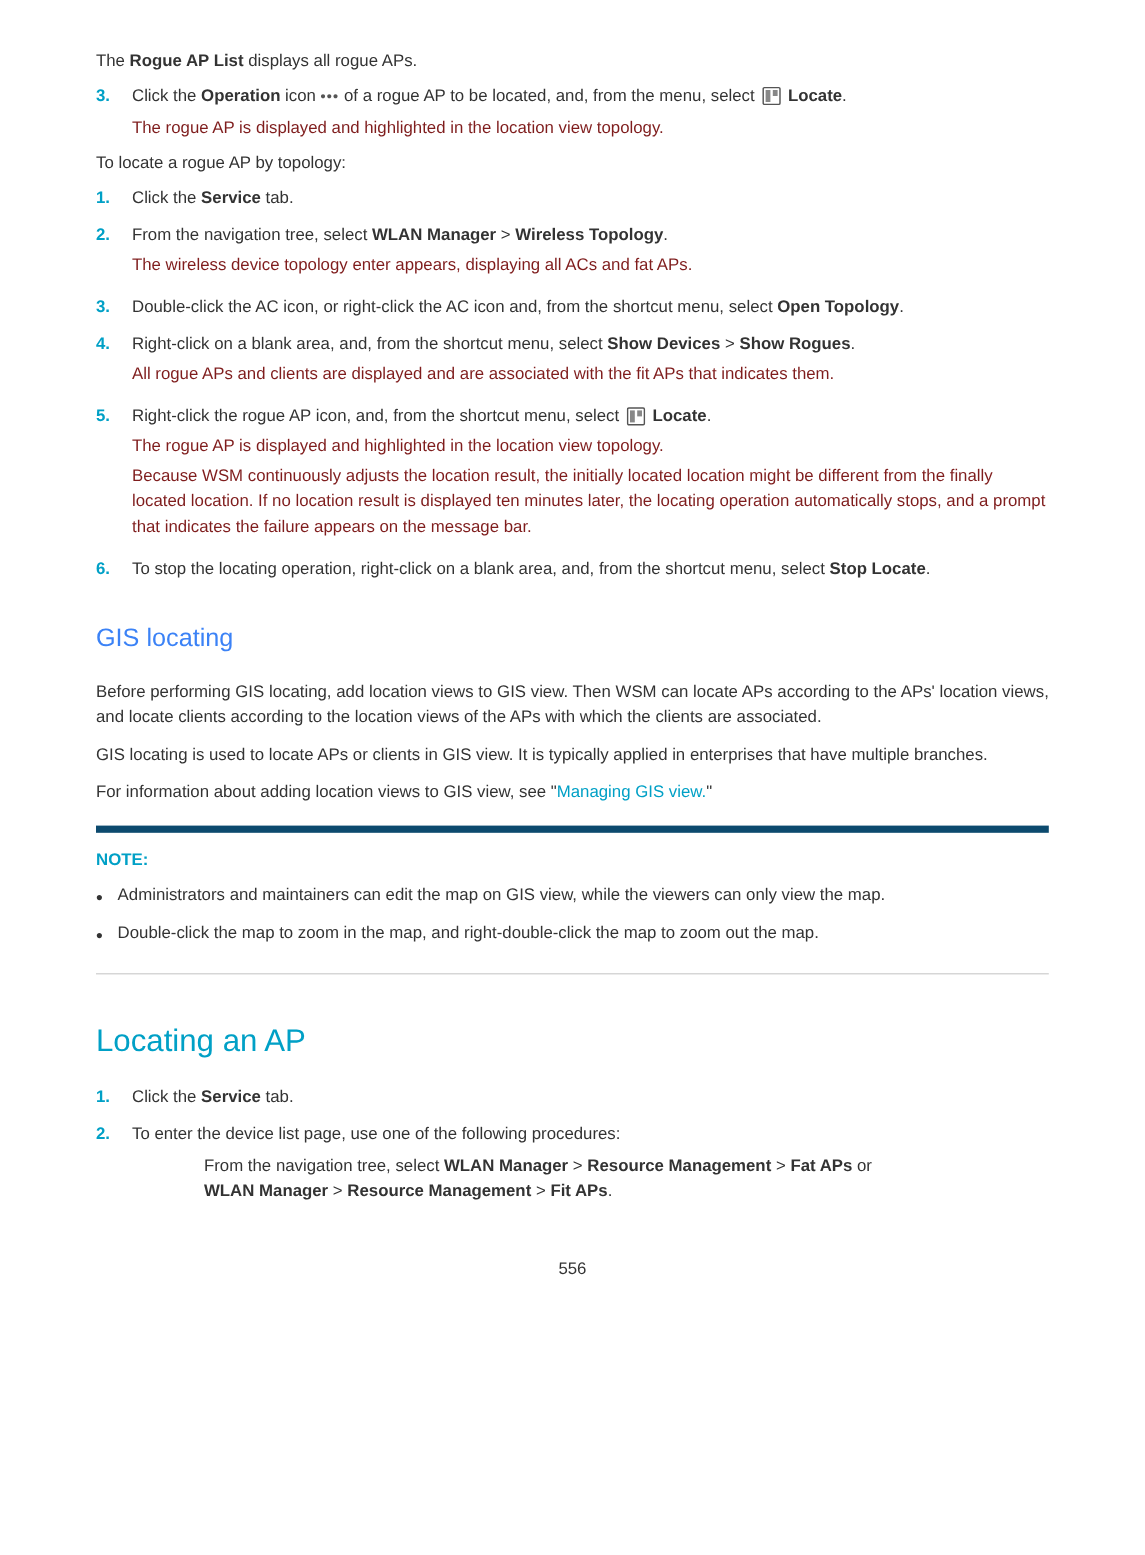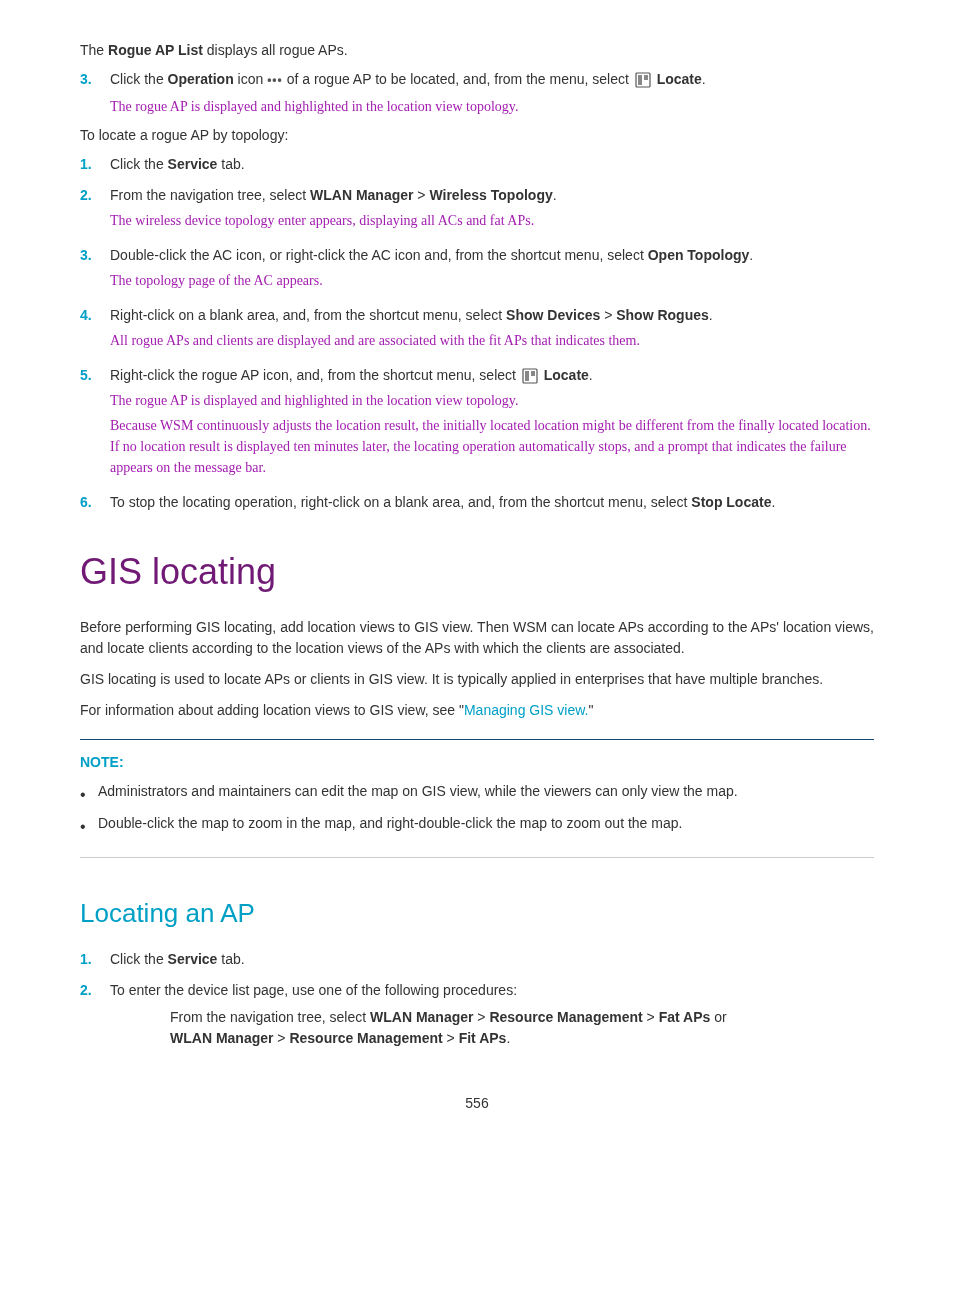--- a/index.html
+++ b/index.html
@@ -36,46 +36,45 @@
     }
     .list-content {
       flex: 1;
     }
     .list-content p {
       margin-bottom: 4px;
     }
     .sub-text {
       margin-left: 0;
       margin-top: 4px;
-      color: #a21caf;
-      font-family: Liberation Serif, serif;
+      color: #7f1d1d;
     }
     b, strong {
       font-weight: bold;
     }
     .section-heading {
-      font-size: 36px;
-      color: #701a75;
+      font-size: 21px;
+      color: #3b82f6;
       font-weight: normal;
       margin-top: 32px;
       margin-bottom: 18px;
     }
     .sub-section-heading {
       font-size: 26px;
       color: #00a0c6;
       font-weight: normal;
       margin-top: 36px;
       margin-bottom: 16px;
     }
     .paragraph {
       margin-bottom: 10px;
       text-align: justify;
     }
     .note-box {
-      border-top: 1px solid #0c4a6e;
+      border-top: 6px solid #0c4a6e;
       border-bottom: 1px solid #cccccc;
       padding: 12px 0 12px 0;
       margin: 18px 0 18px 0;
     }
     .note-label {
       color: #00a0c6;
       font-weight: bold;
       margin-bottom: 8px;
     }
     .bullet-list {
@@ -168,21 +167,20 @@
       <span class="list-content">
         From the navigation tree, select <strong>WLAN Manager</strong> &gt; <strong>Wireless Topology</strong>.
         <p class="sub-text">The wireless device topology enter appears, displaying all ACs and fat APs.</p>
       </span>
     </li>
 
     <li>
       <span class="list-number">3.</span>
       <span class="list-content">
         Double-click the AC icon, or right-click the AC icon and, from the shortcut menu, select <strong>Open Topology</strong>.
-        <p class="sub-text">The topology page of the AC appears.</p>
       </span>
     </li>
 
     <li>
       <span class="list-number">4.</span>
       <span class="list-content">
         Right-click on a blank area, and, from the shortcut menu, select <strong>Show Devices</strong> &gt; <strong>Show Rogues</strong>.
         <p class="sub-text">All rogue APs and clients are displayed and are associated with the fit APs that indicates them.</p>
       </span>
     </li>

